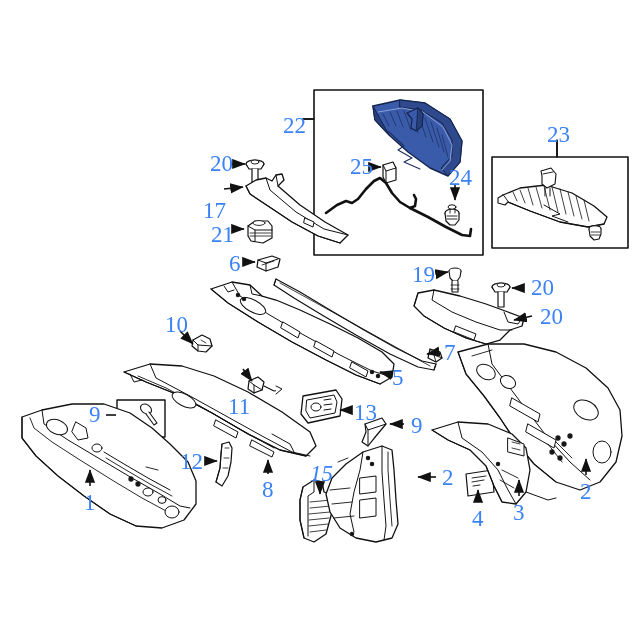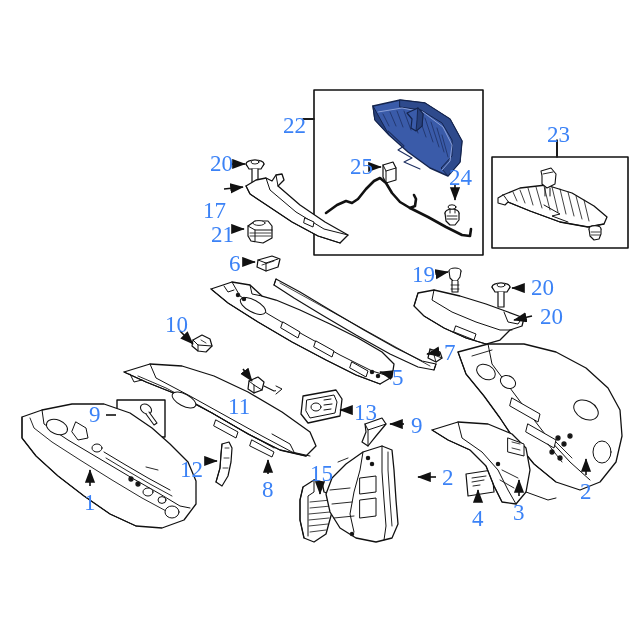--- a/index.html
+++ b/index.html
@@ -389,22 +389,22 @@
 <div class="lbl" style="left:412px;top:263px;">19</div>
 <div class="lbl" style="left:531px;top:276px;">20</div>
 <div class="lbl" style="left:540px;top:305px;">20</div>
 <div class="lbl" style="left:165px;top:313px;">10</div>
 <div class="lbl" style="left:444px;top:341px;">7</div>
 <div class="lbl" style="left:228px;top:351px;margin-top:44px;">11</div>
 <div class="lbl" style="left:392px;top:366px;">5</div>
 <div class="lbl" style="left:89px;top:403px;">9</div>
 <div class="lbl" style="left:354px;top:401px;">13</div>
 <div class="lbl" style="left:411px;top:414px;">9</div>
-<div class="lbl" style="left:180px;top:450px;margin-top:8px;">12</div>
-<div class="lbl" style="left:310px;top:462px;">15</div>
+<div class="lbl" style="left:180px;top:450px;">12</div>
+<div class="lbl" style="left:310px;top:462px;font-style:italic;">15</div>
 <div class="lbl" style="left:442px;top:466px;">2</div>
 <div class="lbl" style="left:262px;top:478px;">8</div>
 <div class="lbl" style="left:580px;top:480px;">2</div>
 <div class="lbl" style="left:84px;top:491px;">1</div>
 <div class="lbl" style="left:513px;top:501px;">3</div>
 <div class="lbl" style="left:472px;top:507px;">4</div>
 
 </div>
 
 </body></html>

